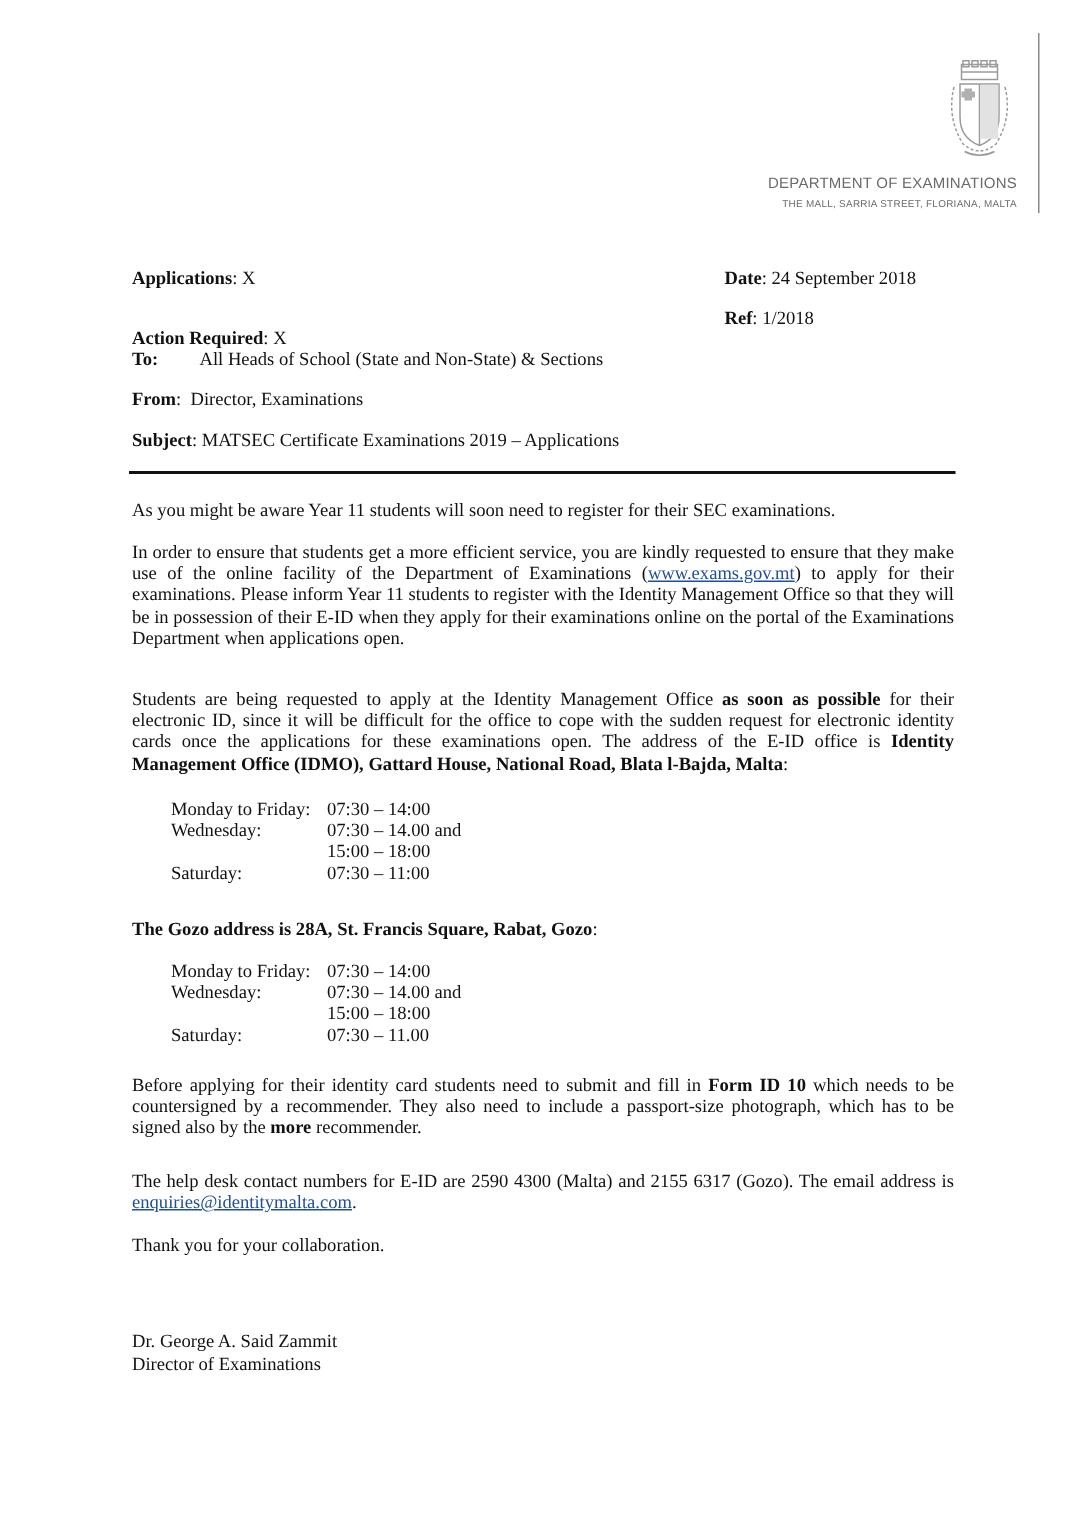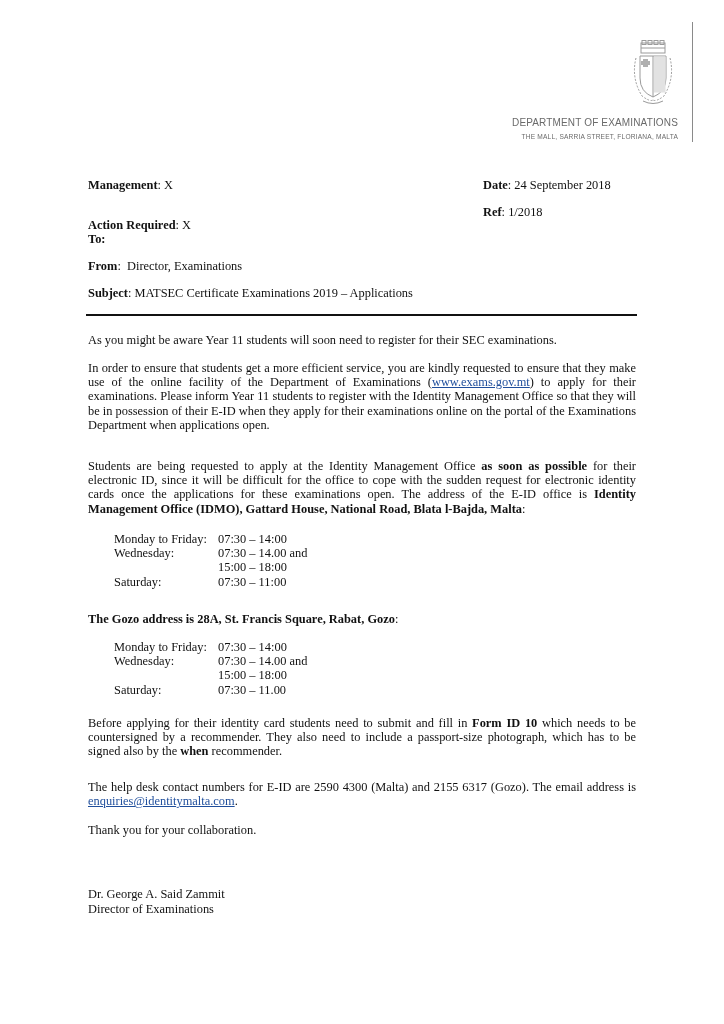--- a/index.html
+++ b/index.html
@@ -66,33 +66,34 @@
     </g>
     <rect x="26" y="16.5" width="11.5" height="36" fill="#e2e2e2"></rect>
     <path d="M15 19 h5 v2 h2 v4 h-2 v2 h-5 v-2 h-2 v-4 h2 z" fill="#b0b0b0"></path>
   </svg>
 </div>
 <div class="abs vrule"></div>
 <div class="abs dept-title">DEPARTMENT OF EXAMINATIONS</div>
 <div class="abs dept-address">THE MALL, SARRIA STREET, FLORIANA, MALTA</div>
 
 <div class="abs meta-row" style="left:88px; top:178px;">
-  <span class="lbl">Management</span>: <span>X</span>
+  <span class="lbl">Applications</span>: <span>X</span>
 </div>
 <div class="abs meta-row" style="left:483px; top:178px;">
   <span class="lbl">Date</span>: <span>24 September 2018</span>
 </div>
 <div class="abs meta-row" style="left:88px; top:218px;text-align:right;">
   <span class="lbl">Action Required</span>: <span>X</span>
 </div>
 <div class="abs meta-row" style="left:483px; top:205px;">
   <span class="lbl">Ref</span>: <span>1/2018</span>
 </div>
 <div class="abs meta-row" style="left:88px; top:232px; width:500px;font-family:Liberation Serif, serif;">
   <span class="lbl">To</span><span class="lbl">:</span>
+  <span class="to-value">All Heads of School (State and Non-State) &amp; Sections</span>
 </div>
 <div class="abs meta-row" style="left:88px; top:259px;">
   <span class="lbl">From</span>:&nbsp; <span>Director, Examinations</span>
 </div>
 <div class="abs meta-row" style="left:88px; top:286px;">
   <span class="lbl">Subject</span>: <span>MATSEC Certificate Examinations 2019 – Applications</span>
 </div>
 <div class="abs hr"></div>
 
 <div class="abs para" style="top:333px;">As you might be aware Year 11 students will soon need to register for their SEC examinations.</div>
@@ -141,21 +142,21 @@
       <span class="day"></span>
       <span class="time">15:00 – 18:00</span>
     </div>
   <div class="row">
       <span class="day">Saturday:</span>
       <span class="time">07:30 – 11.00</span>
     </div>
 </div>
 
 <div class="abs para" style="top:716px;">
-  <span>Before applying for their identity card students need to submit and fill in </span><b>Form ID 10</b><span> which needs to be countersigned by a recommender. They also need to include a passport-size photograph, which has to be signed also by the </span><b>when</b><span> recommender.</span>
+  <span>Before applying for their identity card students need to submit and fill in </span><b>Form ID 10</b><span> which needs to be countersigned by a recommender. They also need to include a passport-size photograph, which has to be signed also by the </span><b>more</b><span> recommender.</span>
 </div>
 
 <div class="abs para" style="top:780px;">
   <span>The help desk contact numbers for E-ID are 2590 4300 (Malta) and 2155 6317 (Gozo). The email address is </span><a class="link" href="#">enquiries@identitymalta.com</a><span>.</span>
 </div>
 
 <div class="abs para" style="top:823px;">Thank you for your collaboration.</div>
 
 <div class="abs" style="left:88px; top:887px; line-height:15px;">
   <div>Dr. George A. Said Zammit</div>

